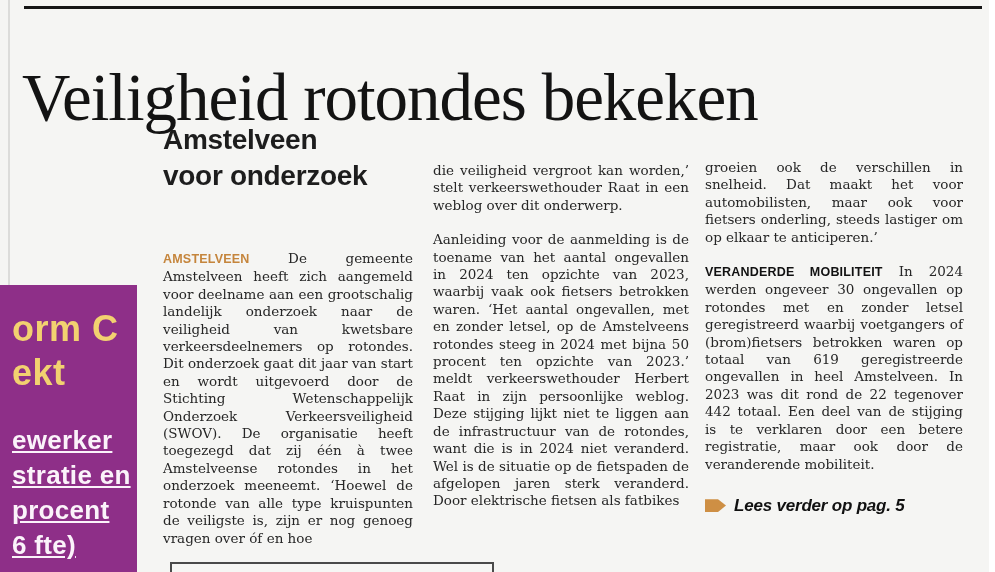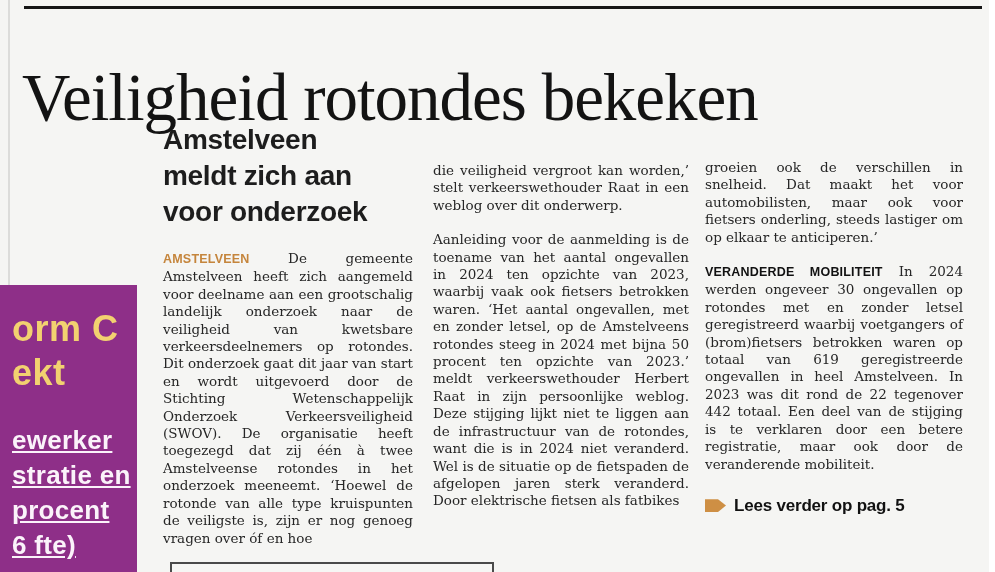--- a/index.html
+++ b/index.html
@@ -66,20 +66,21 @@
   .readmore {
     margin-top: 24px;
     display: flex;
     align-items: center;
     gap: 8px;
     font-family: "Liberation Sans", sans-serif;
     font-weight: 700;
     font-size: 17px;
     letter-spacing: -0.2px;
     color: #111;
+    font-style: italic;
   }
   .tag-icon {
     width: 21px; height: 15px;
     background: #CE8F44;
     clip-path: polygon(0 8%, 62% 8%, 100% 50%, 62% 92%, 0 92%);
     flex: 0 0 auto;
   }
   .ad {
     position: absolute;
     left: 0; top: 285px;
@@ -118,21 +119,20 @@
 
 <div class="page">
 
   <div class="fold-line"></div>
   <div class="top-rule"></div>
 
   <h1 class="headline">Veiligheid rotondes bekeken</h1>
 
   <div class="subhead">
     <div>Amstelveen</div>
-    <div>meldt zich aan</div>
     <div>voor onderzoek</div>
   </div>
 
   <div class="bodycol" id="col1">
     <p><span class="leadin orange">AMSTELVEEN</span> <span>De gemeente Amstelveen heeft zich aangemeld voor deelname aan een grootschalig landelijk onderzoek naar de veiligheid van kwetsbare verkeersdeelnemers op rotondes. Dit onderzoek gaat dit jaar van start en wordt uitgevoerd door de Stichting Wetenschappelijk Onderzoek Verkeersveiligheid (SWOV). De organisatie heeft toegezegd dat zij één à twee Amstelveense rotondes in het onderzoek meeneemt. ‘Hoewel de rotonde van alle type kruispunten de veiligste is, zijn er nog genoeg vragen over óf en hoe</span></p>
   </div>
 
   <div class="bodycol" id="col2">
     <p>die veiligheid vergroot kan worden,’ stelt verkeerswethouder Raat in een weblog over dit onderwerp.</p>
     <p>Aanleiding voor de aanmelding is de toename van het aantal ongevallen in 2024 ten opzichte van 2023, waarbij vaak ook fietsers betrokken waren. ‘Het aantal ongevallen, met en zonder letsel, op de Amstelveens rotondes steeg in 2024 met bijna 50 procent ten opzichte van 2023.’ meldt verkeerswethouder Herbert Raat in zijn persoonlijke weblog. Deze stijging lijkt niet te liggen aan de infrastructuur van de rotondes, want die is in 2024 niet veranderd. Wel is de situatie op de fietspaden de afgelopen jaren sterk veranderd. Door elektrische fietsen als fatbikes</p>

